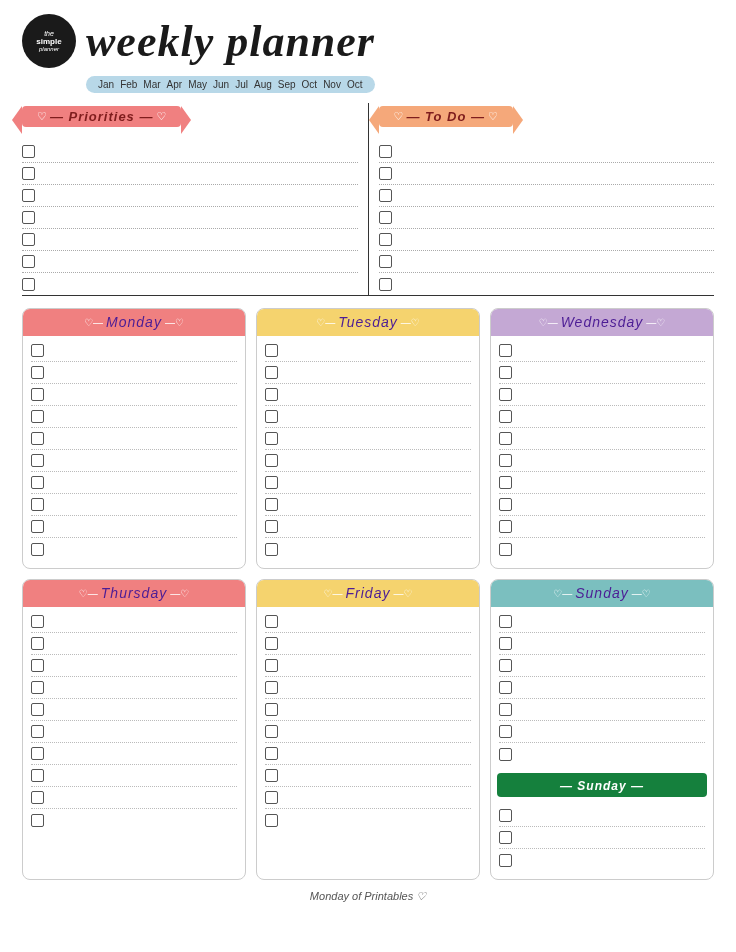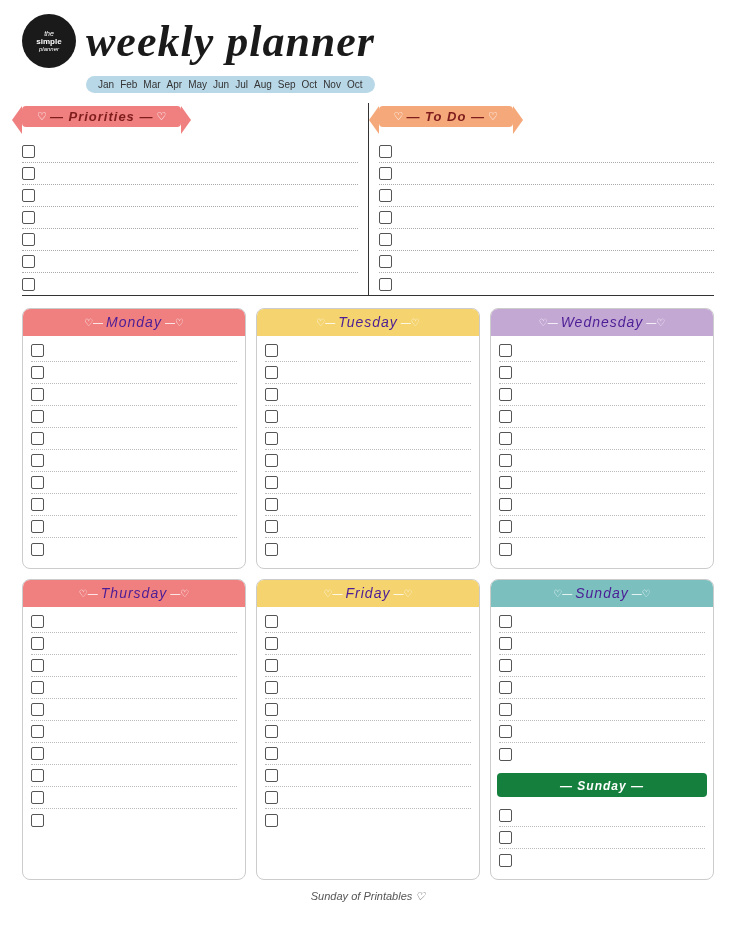--- a/index.html
+++ b/index.html
@@ -573,16 +573,16 @@
           </div>
           <div class="day-check-row">
             <div class="checkbox"></div>
           </div>
         </div>
       </div>
     </div>
 
   
   <div class="footer">
-    <span>Sunday of Printables ♡</span>
+    <span>Monday of Printables ♡</span>
   </div>
 
 </div>
 
 </body></html>

